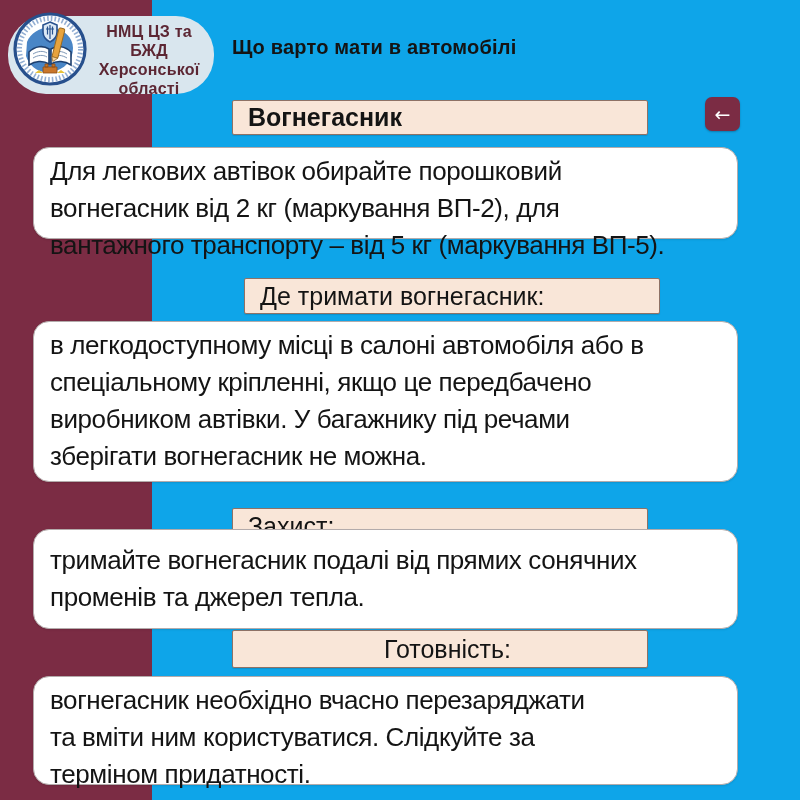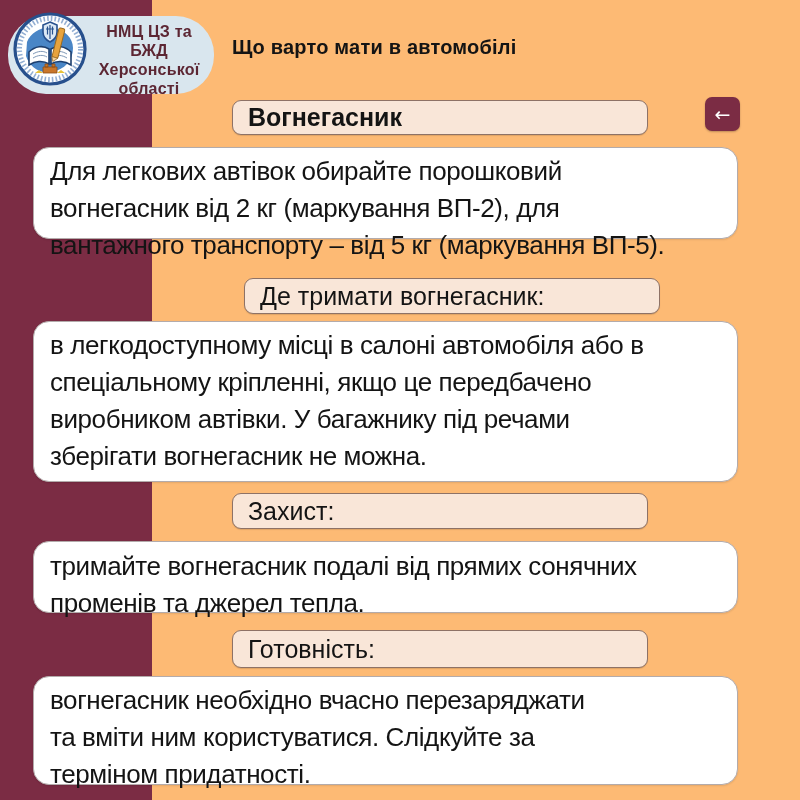--- a/index.html
+++ b/index.html
@@ -7,21 +7,21 @@
     --pill:#d9e6ee;
     --cream:#f9e6d8;
     --cream-border:#8e7266;
     --box-border:#b3abab;
     --logo-text:#5c2633;
     --ink:#141414;
   }
   *{margin:0;padding:0;box-sizing:border-box;}
   html,body{background:#fff;}
   .canvas{
-    position:relative;width:800px;height:800px;background:#fdba74;
+    position:relative;width:800px;height:800px;background:#0ea5e9;
     overflow:hidden;font-family:"Liberation Sans",sans-serif;color:var(--ink);
   }
   .left-bar{position:absolute;left:0;top:0;width:152px;height:800px;background:var(--maroon);}
   .logo-pill{
     position:absolute;left:8px;top:16px;width:206px;height:78px;
     background:var(--pill);border-radius:38px;z-index:3;
   }
   .logo-emblem{position:absolute;left:13px;top:12px;width:74px;height:74px;z-index:4;}
   .logo-caption{
     position:absolute;left:88px;top:22px;width:122px;z-index:4;
@@ -33,41 +33,41 @@
     font-size:20px;font-weight:bold;color:var(--ink);letter-spacing:.2px;
   }
   .back-button{
     position:absolute;left:705px;top:97px;width:35px;height:34px;
     background:var(--maroon);border:none;border-radius:7px;cursor:pointer;
     color:#fff;font-size:19px;line-height:34px;text-align:center;
     font-family:"DejaVu Sans",sans-serif;box-shadow:0 1px 2px rgba(0,0,0,.25);
   }
   .heading-box{
     position:absolute;left:232px;width:416px;
-    background:var(--cream);border:1px solid var(--cream-border);border-radius:9px;
+    background:var(--cream);border:1px solid var(--cream-border);border-radius:2px;
     display:flex;align-items:center;padding-left:15px;
     font-size:25px;color:var(--ink);z-index:2;
     box-shadow:0 1px 1px rgba(0,0,0,.12);
   }
   .heading-box.bold{font-weight:bold;}
   .h1{top:100px;height:35px;}
   .h2{top:278px;height:36px;margin-left:12px;}
-  .h3{top:493px;height:36px;}
-  .h4{top:630px;height:38px;}
+  .h3{top:508px;height:36px;}
+  .h4{top:630px;height:38px;justify-content:center;}
   .body-box{
     position:absolute;left:33px;width:705px;
     background:#ffffff;border:1px solid var(--box-border);border-radius:16px;
     padding:5px 16px;z-index:2;
     font-size:26px;line-height:37px;letter-spacing:-0.4px;
     white-space:pre-line;color:var(--ink);
     box-shadow:0 1px 2px rgba(0,0,0,.10);
   }
   .b1{top:147px;height:92px;}
   .b2{top:321px;height:161px;}
-  .b3{top:541px;height:72px;padding-top:6px;}
+  .b3{top:529px;height:100px;padding-top:12px;}
   .b4{top:676px;height:109px;}
 </style>
 </head>
 <body>
 
 <div class="canvas">
 
   <div class="left-bar"></div>
 
   <div class="logo-pill"></div>

